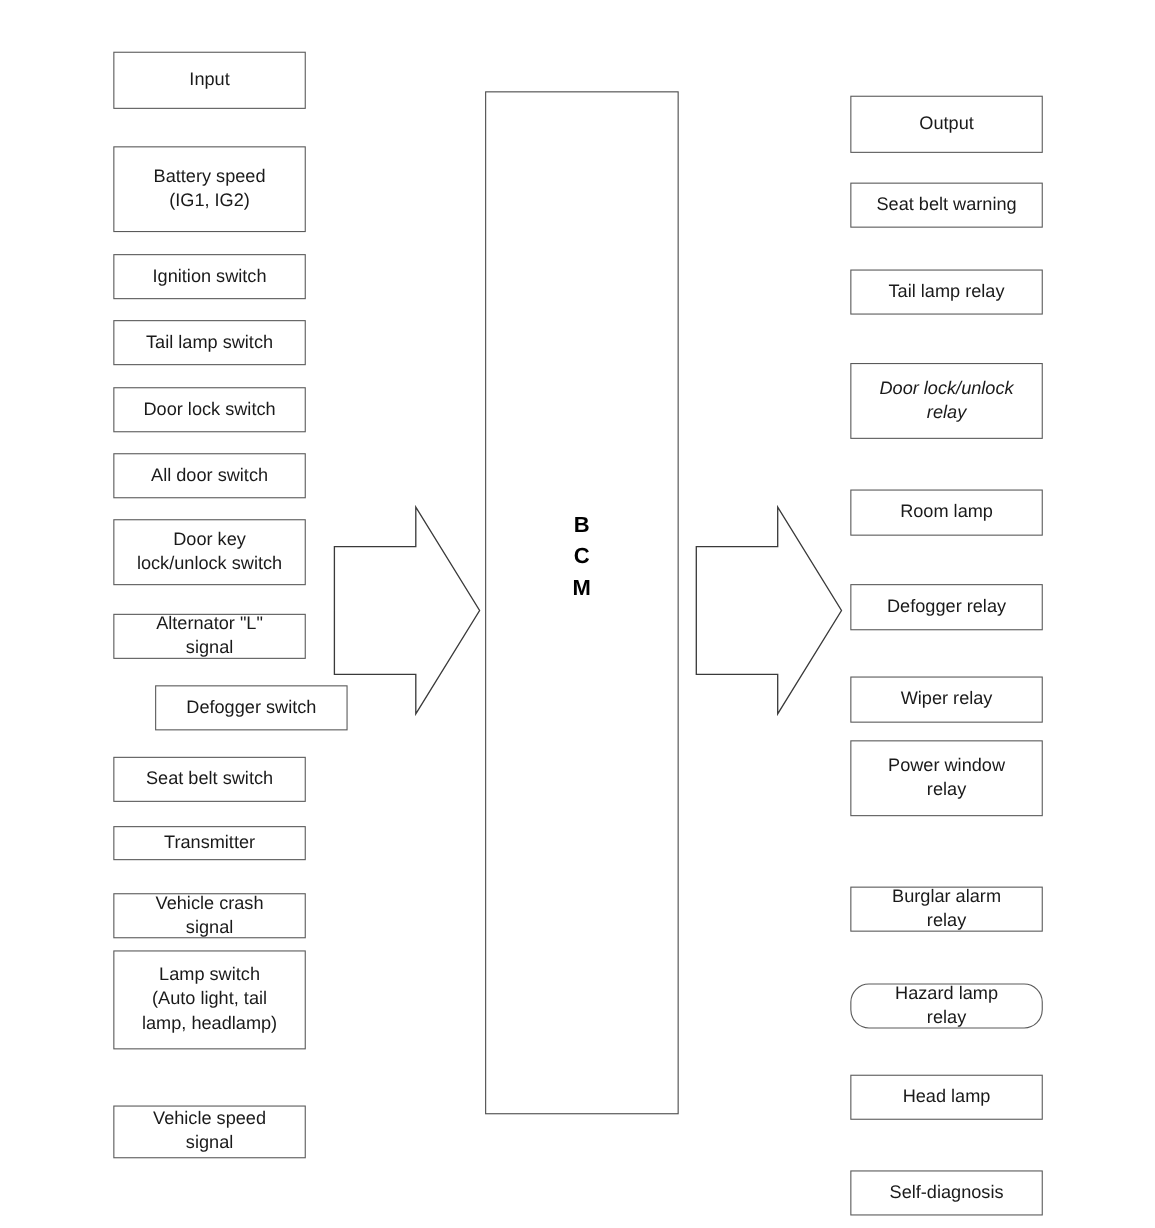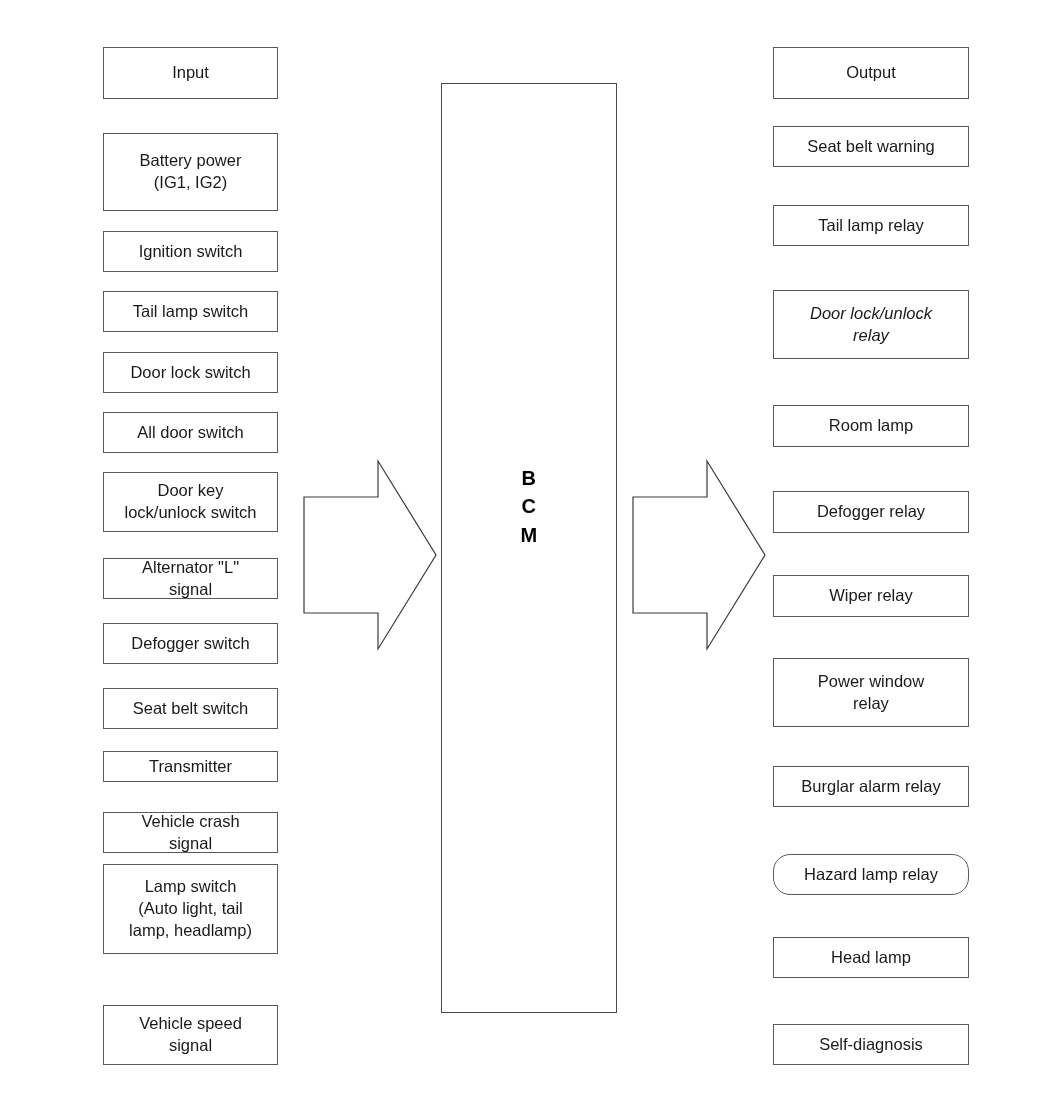--- a/index.html
+++ b/index.html
@@ -30,21 +30,21 @@
     align-items: center;
     justify-content: center;
     text-align: center;
     font-size: 16.5px;
     line-height: 1.33;
     color: #1a1a1a;
     padding: 2px 20px;
     white-space: pre-line;
   }
   .col-left  { left: 103px; width: 175px; }
-  .col-right { left: 773px; width: 196px; }
+  .col-right { left: 773px; width: 175px; margin-top: 40px; }
 
   
   #bcm-box {
     position: absolute;
     left: 441px;
     top: 83px;
     width: 176px;
     height: 930px;
     box-sizing: border-box;
     border: 1px solid #4a4a4a;
@@ -81,37 +81,37 @@
     stroke-linejoin: miter;
   }
 </style>
 </head>
 <body>
 
 <div id="diagram">
 
   <div id="input-column">
       <div class="sig-box col-left" style="top: 47px; height: 52px;">Input</div>
-      <div class="sig-box col-left" style="top: 133px; height: 78px;">Battery power
+      <div class="sig-box col-left" style="top: 133px; height: 78px;">Battery speed
 (IG1, IG2)</div>
       <div class="sig-box col-left" style="top: 231px; height: 41px;">Ignition switch</div>
       <div class="sig-box col-left" style="top: 291px; height: 41px;">Tail lamp switch</div>
       <div class="sig-box col-left" style="top: 352px; height: 41px;">Door lock switch</div>
       <div class="sig-box col-left" style="top: 412px; height: 41px;">All door switch</div>
       <div class="sig-box col-left" style="top: 472px; height: 60px;">Door key
 lock/unlock switch</div>
       <div class="sig-box col-left" style="top: 558px; height: 41px;">Alternator "L" signal</div>
-      <div class="sig-box col-left" style="top: 623px; height: 41px;">Defogger switch</div>
+      <div class="sig-box col-left" style="top: 623px; height: 41px; margin-left: 38px;">Defogger switch</div>
       <div class="sig-box col-left" style="top: 688px; height: 41px;">Seat belt switch</div>
       <div class="sig-box col-left" style="top: 751px; height: 31px;">Transmitter</div>
       <div class="sig-box col-left" style="top: 812px; height: 41px;">Vehicle crash signal</div>
       <div class="sig-box col-left" style="top: 864px; height: 90px;">Lamp switch
 (Auto light, tail
 lamp, headlamp)</div>
-      <div class="sig-box col-left" style="top: 1005px; height: 60px;">Vehicle speed
+      <div class="sig-box col-left" style="top: 1005px; height: 48px;">Vehicle speed
 signal</div>
     </div>
 
   <svg class="arrow-svg" id="arrow-input" viewBox="0 0 136 200" preserveAspectRatio="none" aria-hidden="true">
     <polygon points="2,42 76,42 76,6 134,100 76,194 76,158 2,158"></polygon>
   </svg>
 
   <div id="bcm-box"></div>
   <div id="bcm-label">B
 C
@@ -123,21 +123,21 @@
 
   <div id="output-column">
       <div class="sig-box col-right" style="top: 47px; height: 52px;">Output</div>
       <div class="sig-box col-right" style="top: 126px; height: 41px;">Seat belt warning</div>
       <div class="sig-box col-right" style="top: 205px; height: 41px;">Tail lamp relay</div>
       <div class="sig-box col-right" style="top: 290px; height: 69px; font-style: italic;">Door lock/unlock
 relay</div>
       <div class="sig-box col-right" style="top: 405px; height: 42px;">Room lamp</div>
       <div class="sig-box col-right" style="top: 491px; height: 42px;">Defogger relay</div>
       <div class="sig-box col-right" style="top: 575px; height: 42px;">Wiper relay</div>
-      <div class="sig-box col-right" style="top: 658px; height: 69px; text-align: center;">Power window
+      <div class="sig-box col-right" style="top: 633px; height: 69px; text-align: center;">Power window
 relay</div>
       <div class="sig-box col-right" style="top: 766px; height: 41px;">Burglar alarm relay</div>
       <div class="sig-box col-right" style="top: 854px; height: 41px; border-radius: 17px;">Hazard lamp relay</div>
       <div class="sig-box col-right" style="top: 937px; height: 41px;">Head lamp</div>
       <div class="sig-box col-right" style="top: 1024px; height: 41px;">Self-diagnosis</div>
     </div>
 
 </div>
 
 </body></html>

